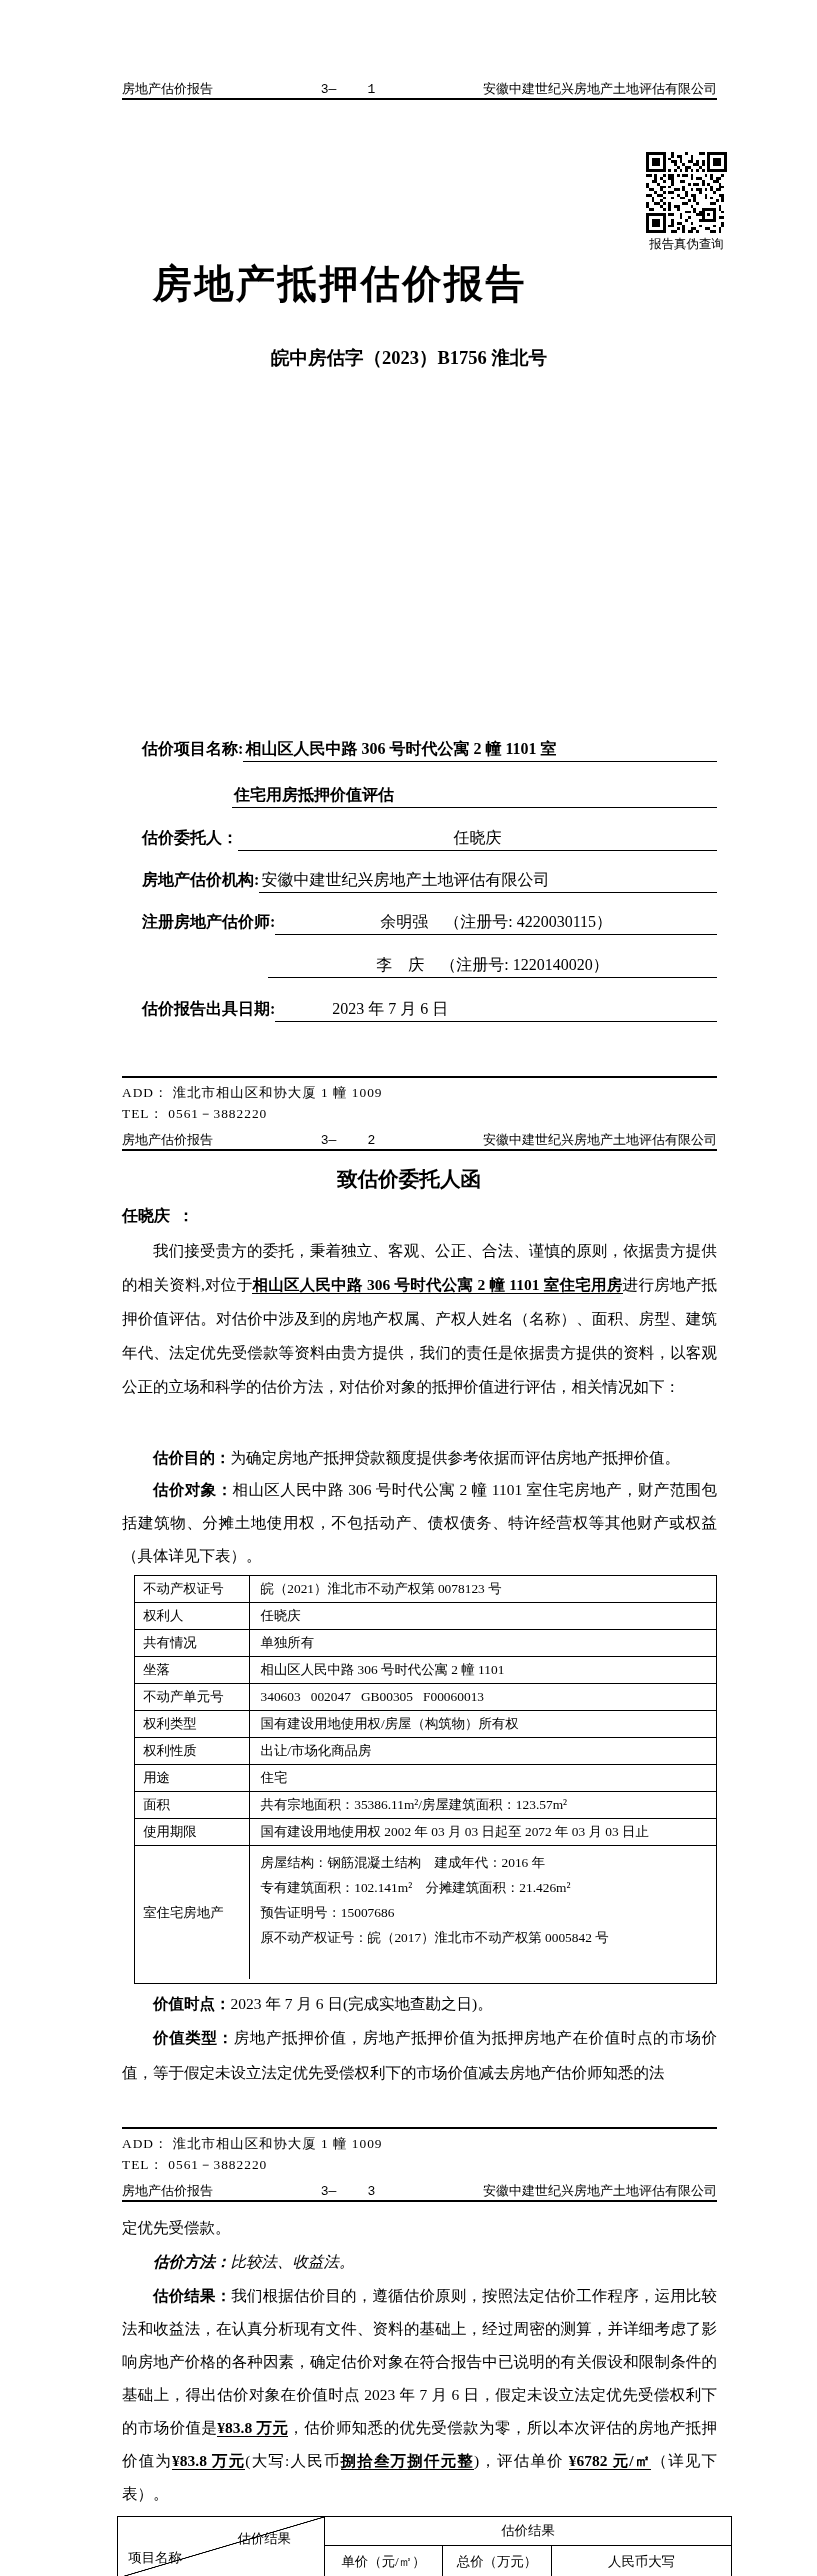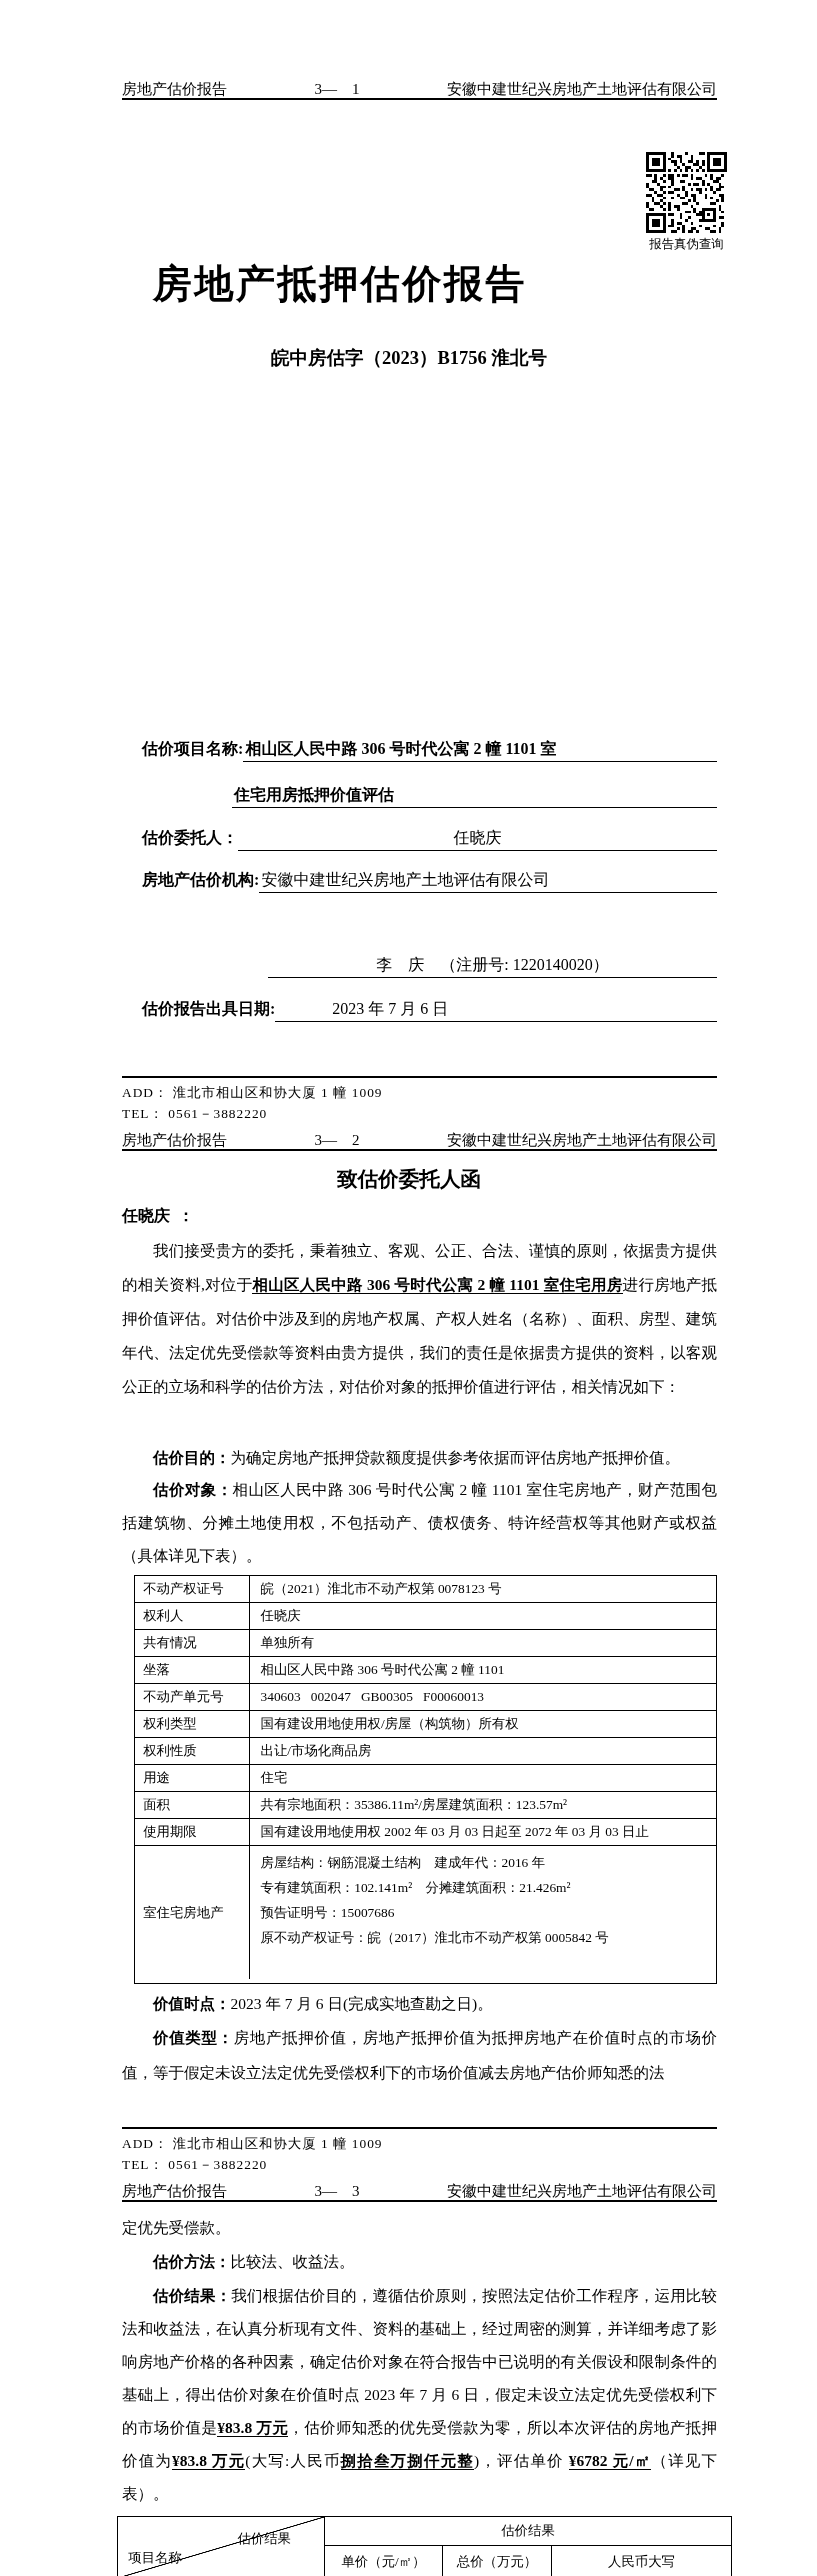--- a/index.html
+++ b/index.html
@@ -2,21 +2,21 @@
 <html style="font-size:8.2px"><head>
 <meta charset="utf-8">
 <style>
   html,body{margin:0;padding:0;background:#ffffff;}
   .canvas{position:relative;width:818px;height:3300px;background:#ffffff;color:#000;
           font-family:"Liberation Serif","DejaVu Serif",serif;overflow:hidden;}
   [data-bind]{white-space:pre-wrap;}
   .abs{position:absolute;}
   
   .runhead{left:122px;width:595px;display:flex;justify-content:space-between;align-items:baseline;
-           font-size:15px;}
+           font-size:13px;font-family:Liberation Mono, monospace;}
   .runhead .mid{flex:0 0 auto;}
   .rule{left:122px;width:595px;background:#000;}
   .foot-line{left:122px;width:595px;font-size:13.4px;letter-spacing:1px;}
   
   .qr-wrap{left:646px;top:152px;width:81px;}
   .qr-wrap svg{display:block;width:81px;height:81px;}
   .qr-cap{width:81px;text-align:center;font-size:12.4px;margin-top:3.1px;}
   .doc-title{left:0;top:257px;width:680px;text-align:center;font-size:39px;font-weight:700;letter-spacing:2.6px;}
   .doc-sub{left:0;top:345px;width:818px;text-align:center;font-size:18.5px;font-weight:700;}
   .field{left:122px;width:595px;display:flex;align-items:baseline;font-size:16px;line-height:21.6px;}
@@ -117,20 +117,24 @@
     <span class="val boldv" data-bind="cover.fields.1.value">住宅用房抵押价值评估</span>
   </div>
   <div class="abs field" style="top:827px;">
     <span class="lab" data-bind="cover.fields.2.label">估价委托人：</span>
     <span class="val center" data-bind="cover.fields.2.value">任晓庆</span>
   </div>
   <div class="abs field" style="top:869px;">
     <span class="lab" data-bind="cover.fields.3.label">房地产估价机构:</span>
     <span class="val" data-bind="cover.fields.3.value">安徽中建世纪兴房地产土地评估有限公司</span>
   </div>
+  <div class="abs field" style="top:911px;">
+    <span class="lab" data-bind="cover.fields.4.label">注册房地产估价师:</span>
+    <span class="val center" data-bind="cover.fields.4.value">余明强　（注册号: 4220030115）</span>
+  </div>
   <div class="abs field" style="top:954px;">
     <span class="sp215"></span>
     <span class="sp70"></span>
     <span class="val center" data-bind="cover.fields.5.value">李　庆　（注册号: 1220140020）</span>
   </div>
   <div class="abs field" style="top:998px;">
     <span class="lab" data-bind="cover.fields.6.label">估价报告出具日期:</span>
     <span class="val pl110" data-bind="cover.fields.6.value">2023 年 7 月 6 日</span>
   </div>
 
@@ -225,21 +229,21 @@
 
   <div class="abs runhead" style="top:2182px;">
     <span data-bind="header.left">房地产估价报告</span>
     <span class="mid" data-bind="header.page3_no">3—    3</span>
     <span data-bind="header.right">安徽中建世纪兴房地产土地评估有限公司</span>
   </div>
   <div class="abs rule" style="top:2200px;height:1.5px;"></div>
 
   <div class="abs para" style="top:2211px;" data-bind="page3.cont_text">定优先受偿款。</div>
 
-  <div class="abs para ind" style="top:2245px;">
+  <div class="abs para ind" style="top:2245px;font-style:italic;">
     <span class="blab" data-bind="page3.method_label">估价方法：</span><span data-bind="page3.method_text">比较法、收益法。</span>
   </div>
 
   <div class="abs para ind" style="top:2279px;line-height:33px;">
     <span class="blab" data-bind="page3.result_label">估价结果：</span><span data-bind="page3.result_pre">我们根据估价目的，遵循估价原则，按照法定估价工作程序，运用比较法和收益法，在认真分析现有文件、资料的基础上，经过周密的测算，并详细考虑了影响房地产价格的各种因素，确定估价对象在符合报告中已说明的有关假设和限制条件的基础上，得出估价对象在价值时点 2023 年 7 月 6 日，假定未设立法定优先受偿权利下的市场价值是</span><span class="bu" data-bind="page3.result_v1">¥83.8 万元</span><span data-bind="page3.result_mid1">，估价师知悉的优先受偿款为零，所以本次评估的房地产抵押价值为</span><span class="bu" data-bind="page3.result_v2">¥83.8 万元</span><span data-bind="page3.result_mid2">(大写:人民币</span><span class="bu" data-bind="page3.result_v3">捌拾叁万捌仟元整</span><span data-bind="page3.result_mid3">)，评估单价 </span><span class="bu" data-bind="page3.result_v4">¥6782 元/㎡</span><span data-bind="page3.result_post">（详见下表）。</span>
   </div>
 
   <div class="abs t2">
     <div class="hdr">
       <div class="corner">

